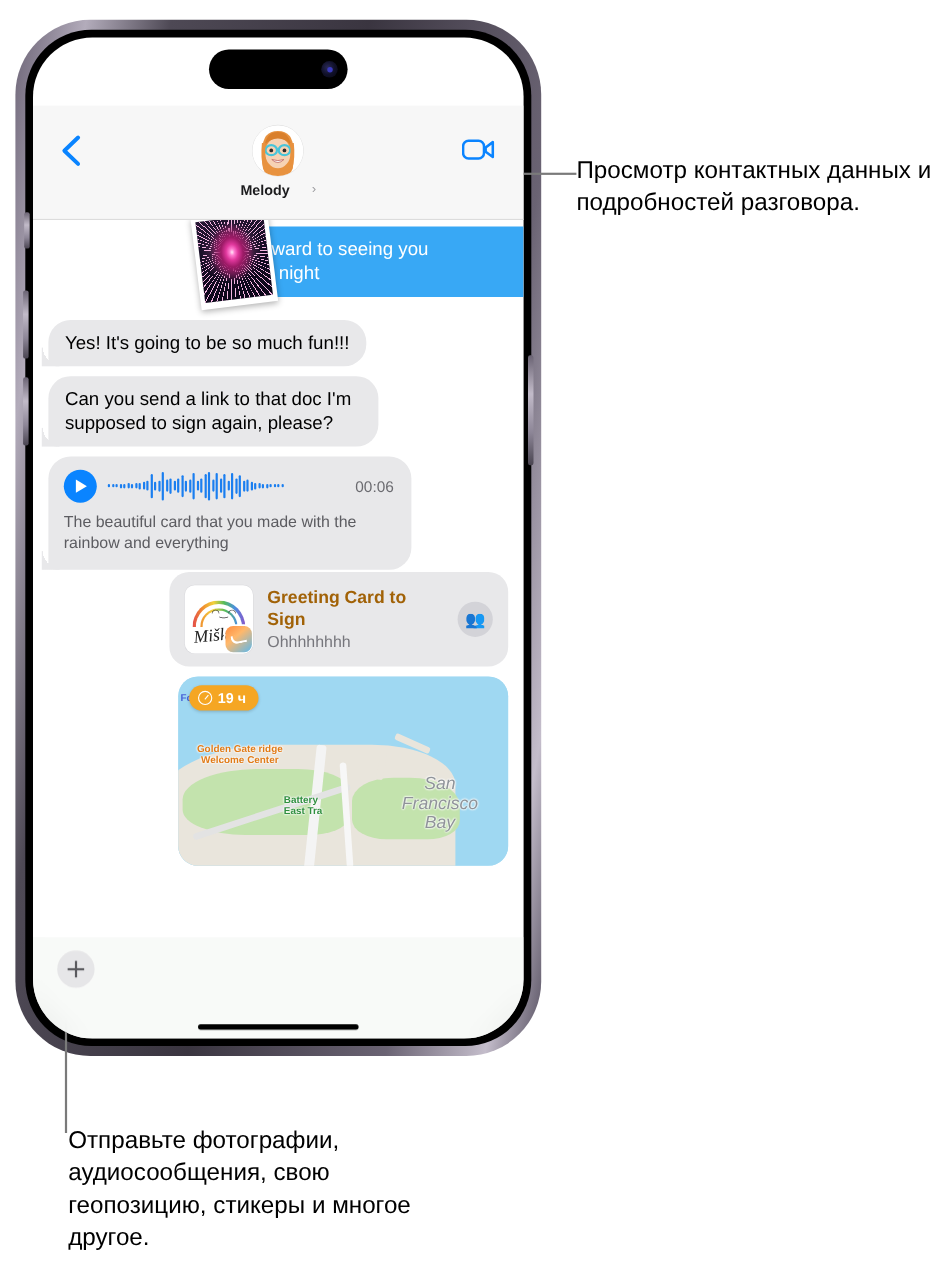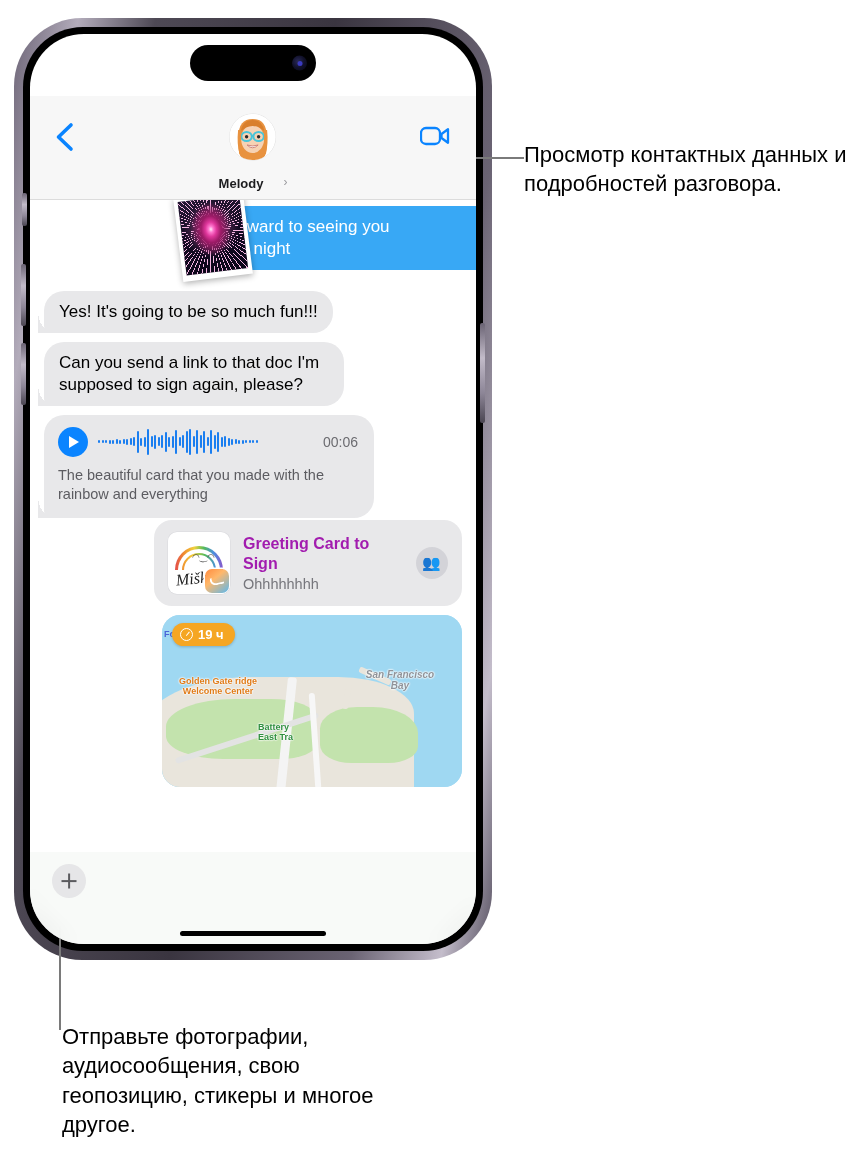--- a/index.html
+++ b/index.html
@@ -104,21 +104,21 @@
   #contact-block {
     position: absolute; left: 50%; transform: translateX(-50%); top: 18px;
     display: flex; flex-direction: column; align-items: center;
   }
   #avatar {
     width: 46px; height: 46px; border-radius: 50%;
     background: #fff; overflow: hidden;
     box-shadow: 0 0 0 0.5px #e2e2e2;
   }
   #contact-name-row {
-    display: flex; align-items: flex-start; gap: 20px; margin-top: 16px;
+    display: flex; align-items: flex-start; gap: 20px; margin-top: 5px;
   }
   #contact-name { font-size: 13px; font-weight: bold; color: #1c1c1e; }
   #contact-chevron { color: #9b9b9f; font-size: 12px; line-height: 1; }
 
   
   #conversation {
     position: absolute; top: 166px; left: 0; right: 0; bottom: 92px;
     padding: 6px 14px 0 14px;
     overflow: hidden;
   }
@@ -251,21 +251,21 @@
     background: linear-gradient(140deg,#ff8a3d 0%,#ffb86b 40%,#5ab8ef 100%);
     box-shadow: 0 0 0 1.5px #fff;
     display:flex; align-items:center; justify-content:center;
   }
   #freeform-badge span {
     display:block; width:14px; height:8px;
     border-bottom: 2px solid #fff; border-left: 2px solid #fff;
     border-radius: 0 0 0 6px; transform: rotate(-12deg);
   }
   #freeform-text { flex: 1; min-width: 0; }
-  #freeform-title { font-size: 16px; font-weight: bold; color: #a21caf; line-height: 1.21; }
+  #freeform-title { font-size: 16px; font-weight: bold; color: #a16207; line-height: 1.21; }
   #freeform-app { font-size: 14.5px; color: #76767c; margin-top: 3px; }
   #freeform-share {
     width: 32px; height: 32px; border-radius: 50%; background: #d3d3d8;
     flex-shrink: 0; display:flex; align-items:center; justify-content:center;
     font-size: 15px; color: #3a3a3c;
   }
 
   
   #map-row { margin-bottom: 0; }
   #map-card {
@@ -298,21 +298,21 @@
   #pier2 {
     position:absolute; left:182px; top:68px; width:6px; height:26px;
     background:#e9e5dc; transform: rotate(10deg); border-radius:2px;
   }
   .map-label {
     position:absolute; font-size:9px; font-weight:bold; line-height:1.1;
     text-shadow: 0 0 2px #fff, 0 0 2px #fff, 0 0 2px #fff;
   }
   .map-label.orange { color:#e07b18; }
   .map-label.green  { color:#2f8f3f; }
-  .map-label.gray   { color:#8f9399; font-style: italic; font-weight: bold; font-size: 10px; }
+  .map-label.gray   { color:#8f9399; font-style: italic; font-weight: normal; font-size: 16px; margin-top: 35px; }
   #map-badge {
     position:absolute; left:10px; top:8px;
     background:#f5a623; border-radius:14px;
     padding:4px 11px 4px 8px;
     display:flex; align-items:center; gap:5px;
     color:#fff; font-size:13px; font-weight:bold;
     box-shadow: 0 1px 3px rgba(0,0,0,.2);
   }
   #map-badge-clock {
     width:13px; height:13px; border:1.6px solid #fff; border-radius:50%;

